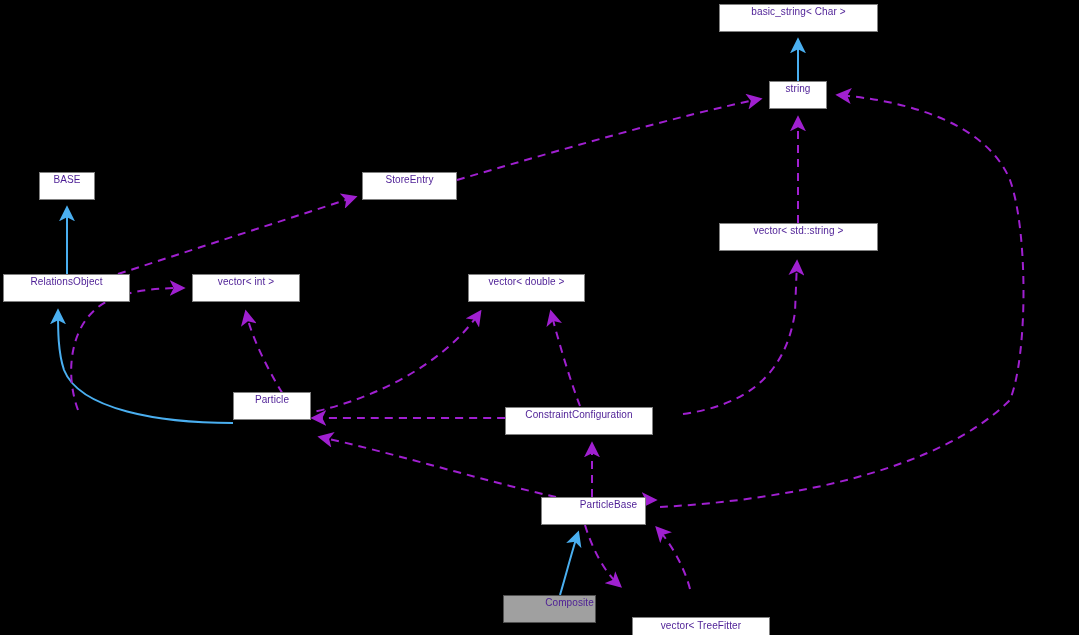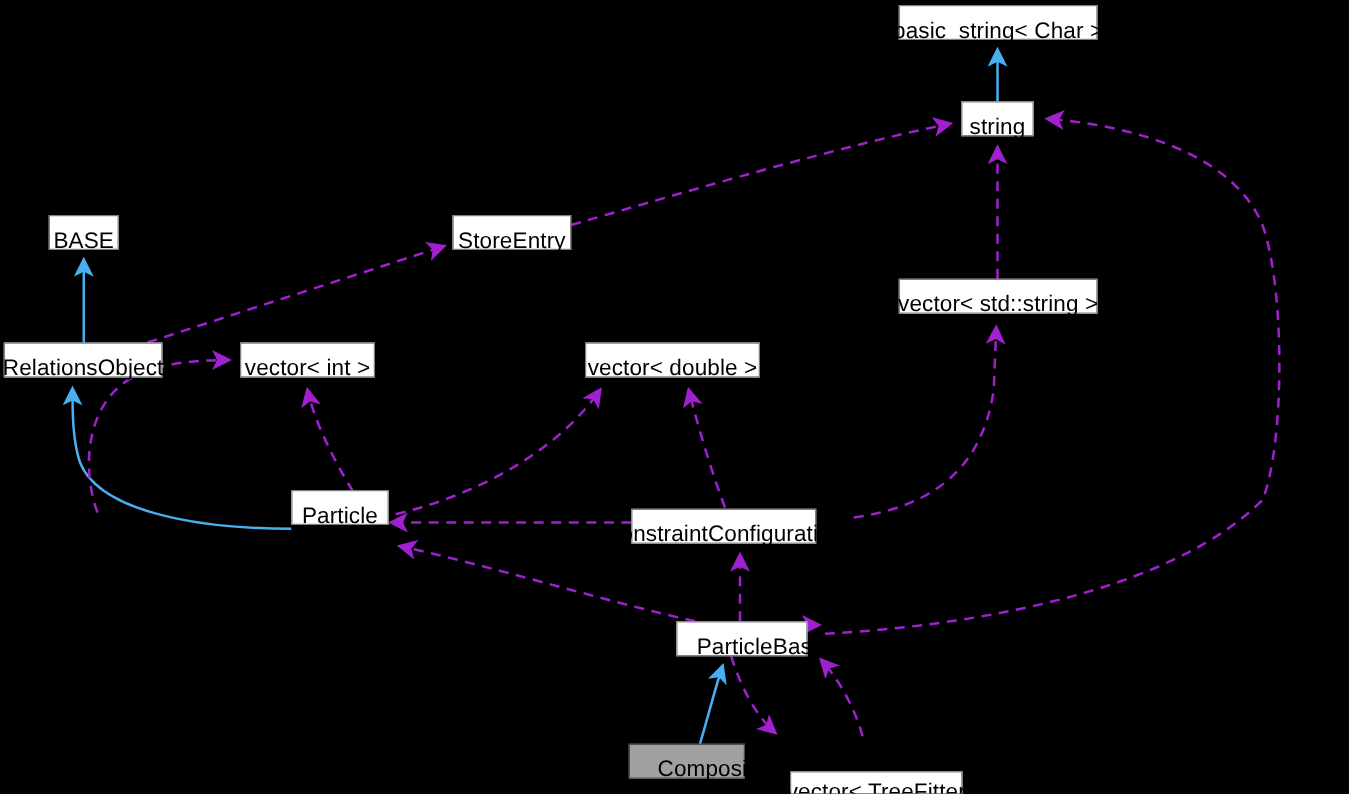--- a/index.html
+++ b/index.html
@@ -22,25 +22,25 @@
     top: 0;
     width: 1079px;
     height: 635px;
     pointer-events: none;
   }
   .node {
     position: absolute;
     box-sizing: border-box;
     background: #ffffff;
     border: 1px solid #808080;
-    color: #000000;
-    font-size: 18px;
+    color: #4c1d95;
+    font-size: 10px;
     line-height: 14px;
     display: flex;
-    align-items: flex-end;
+    align-items: flex-start;
     justify-content: center;
     text-align: center;
     white-space: pre;
     letter-spacing: 0.1px;
     z-index: 5;
   }
   .node.highlight {
     background: #a0a0a0;
     border: 1px solid #505050;
   }
@@ -114,21 +114,21 @@
   </svg>
 
   <div id="node-layer">
       <div class="node" style="left: 719px; top: 4px; width: 159px; height: 28px;"><span class="node-label">basic_string&lt; Char &gt;</span></div>
       <div class="node" style="left: 769px; top: 81px; width: 58px; height: 28px;"><span class="node-label">string</span></div>
       <div class="node" style="left: 39px; top: 172px; width: 56px; height: 28px;"><span class="node-label">BASE</span></div>
       <div class="node" style="left: 362px; top: 172px; width: 95px; height: 28px;"><span class="node-label">StoreEntry</span></div>
       <div class="node" style="left: 719px; top: 223px; width: 159px; height: 28px;"><span class="node-label">vector&lt; std::string &gt;</span></div>
       <div class="node" style="left: 3px; top: 274px; width: 127px; height: 28px;"><span class="node-label">RelationsObject</span></div>
       <div class="node" style="left: 192px; top: 274px; width: 108px; height: 28px;"><span class="node-label">vector&lt; int &gt;</span></div>
-      <div class="node" style="left: 468px; top: 274px; width: 140px; height: 28px;"><span class="node-label">vector&lt; double &gt;</span></div>
+      <div class="node" style="left: 468px; top: 274px; width: 117px; height: 28px;"><span class="node-label">vector&lt; double &gt;</span></div>
       <div class="node" style="left: 233px; top: 392px; width: 78px; height: 28px;"><span class="node-label">Particle</span></div>
       <div class="node" style="left: 505px; top: 407px; width: 148px; height: 28px;"><span class="node-label">ConstraintConfiguration</span></div>
       <div class="node" style="left: 541px; top: 497px; width: 105px; height: 28px; padding-left: 30px;"><span class="node-label">ParticleBase</span></div>
       <div class="node highlight" style="left: 503px; top: 595px; width: 93px; height: 28px; padding-left: 40px;"><span class="node-label">Composite</span></div>
       <div class="node two-line" style="left: 632px; top: 589px; width: 138px; height: 41px;"><span class="node-label">vector&lt; TreeFitter
 ::ParticleBase * &gt;</span></div>
     </div>
 
 </div>
 

